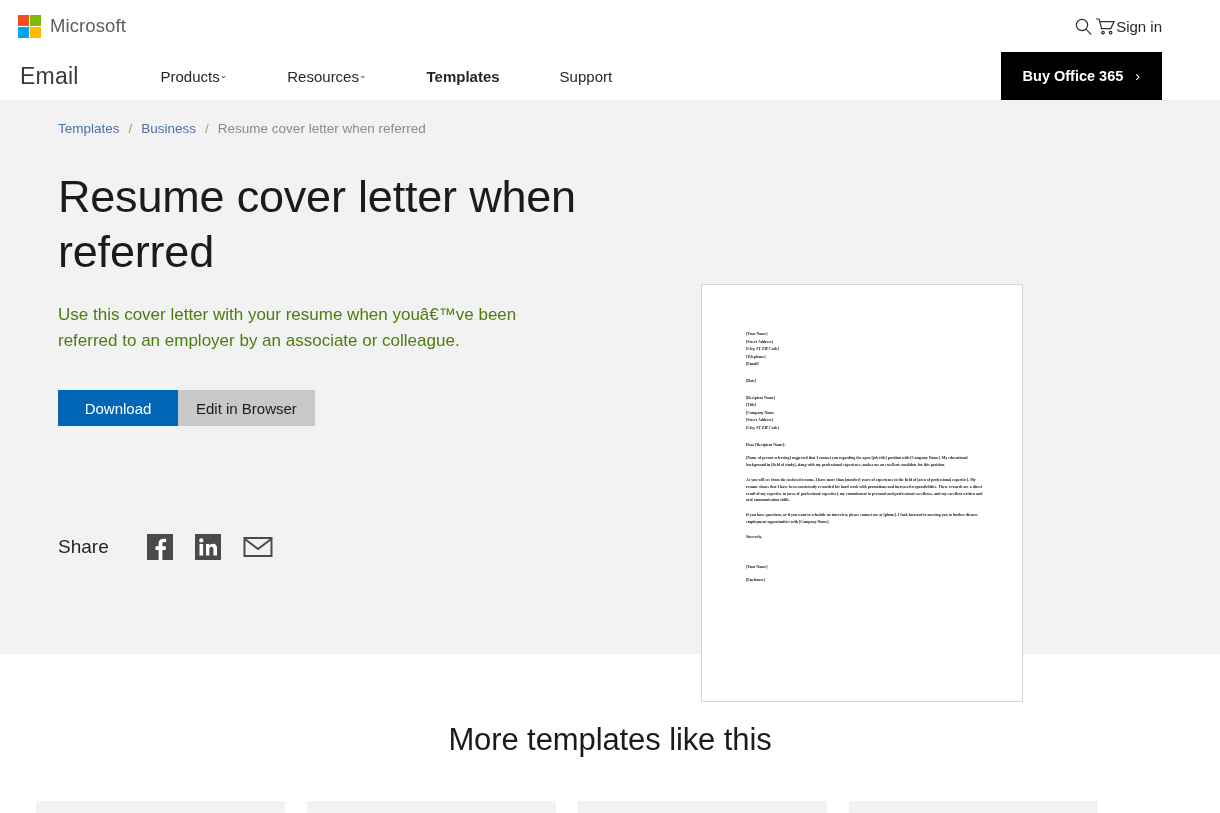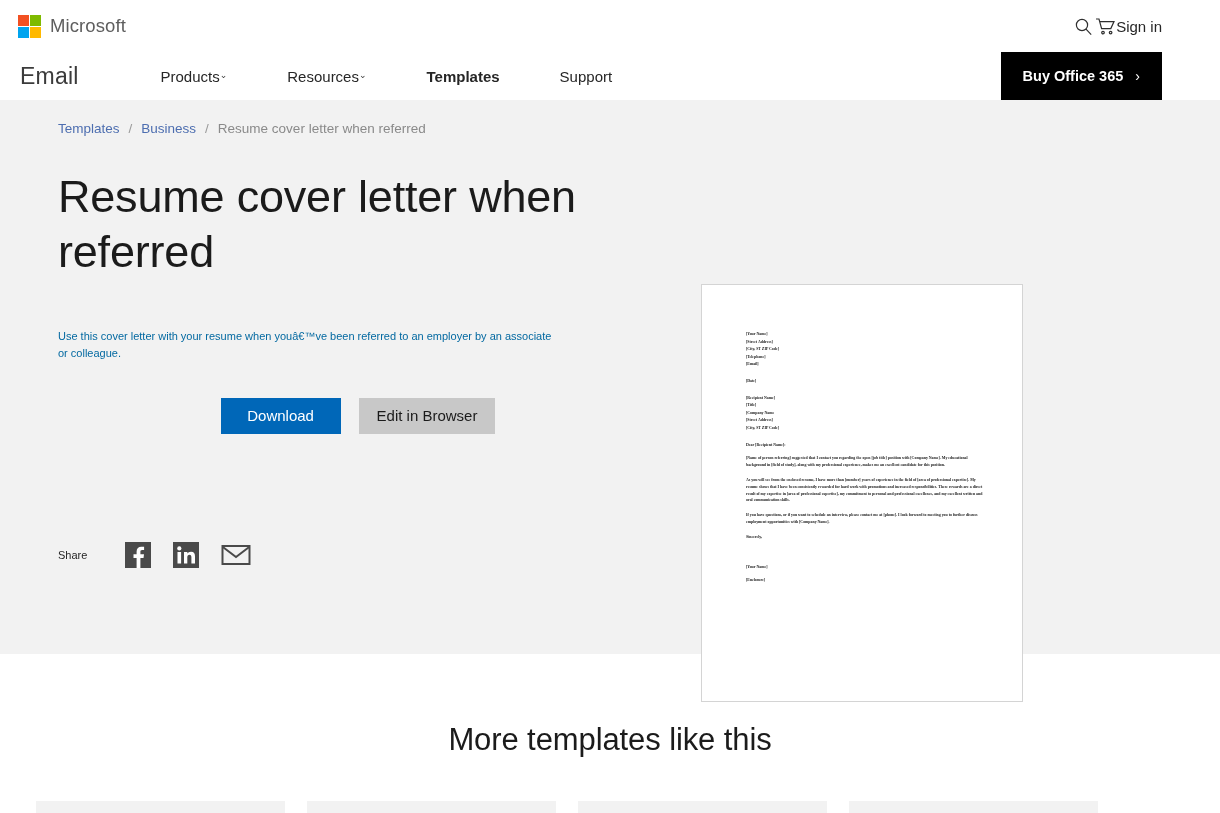--- a/index.html
+++ b/index.html
@@ -75,38 +75,38 @@
   .crumb-sep { color: #9a9a9a; }
   .crumb-current { color: #8a8a8a; }
 
   .hero-body { display: flex; margin-top: 34px; }
   .hero-left { width: 600px; }
   .tpl-title {
     font-size: 45px; font-weight: 400; line-height: 1.22;
     color: #1b1b1b; letter-spacing: -.2px; max-width: 540px;
   }
   .tpl-desc {
-    font-size: 11px; line-height: 1.55; color: #0369a1;
-    max-width: 500px; margin-top: 48px;
+    font-size: 17px; line-height: 1.55; color: #4d7c0f;
+    max-width: 500px; margin-top: 22px;
   }
   .tpl-app { font-size: 14.6px; color: #262626; margin-top: 18px; }
-  .btn-row { display: flex; gap: 18px; margin-top: 36px; justify-content: center; }
+  .btn-row { display: flex; margin-top: 36px; }
   .btn {
     height: 36px; display: flex; align-items: center;
     justify-content: center; font-size: 15px; cursor: pointer;
     padding: 0 18px;
   }
   .btn-primary { background: #0067b8; color: #ffffff; min-width: 120px; }
   .btn-secondary { background: #c8c8c8; color: #1b1b1b; min-width: 127px; }
 
   .share-row {
     display: flex; align-items: center; gap: 22px;
     margin-top: 108px;
   }
-  .share-label { font-size: 11px; color: #262626; margin-right: 16px; }
+  .share-label { font-size: 19px; color: #262626; margin-right: 16px; }
   .share-ico { cursor: pointer; display: flex; }
 
   
   .doc-preview {
     position: absolute; left: 701px; top: 184px;
     width: 322px; height: 418px;
     background: #ffffff; border: 1px solid #d4d4d4;
     overflow: hidden;
   }
   .doc-page { padding: 46px 38px 0 44px; }

